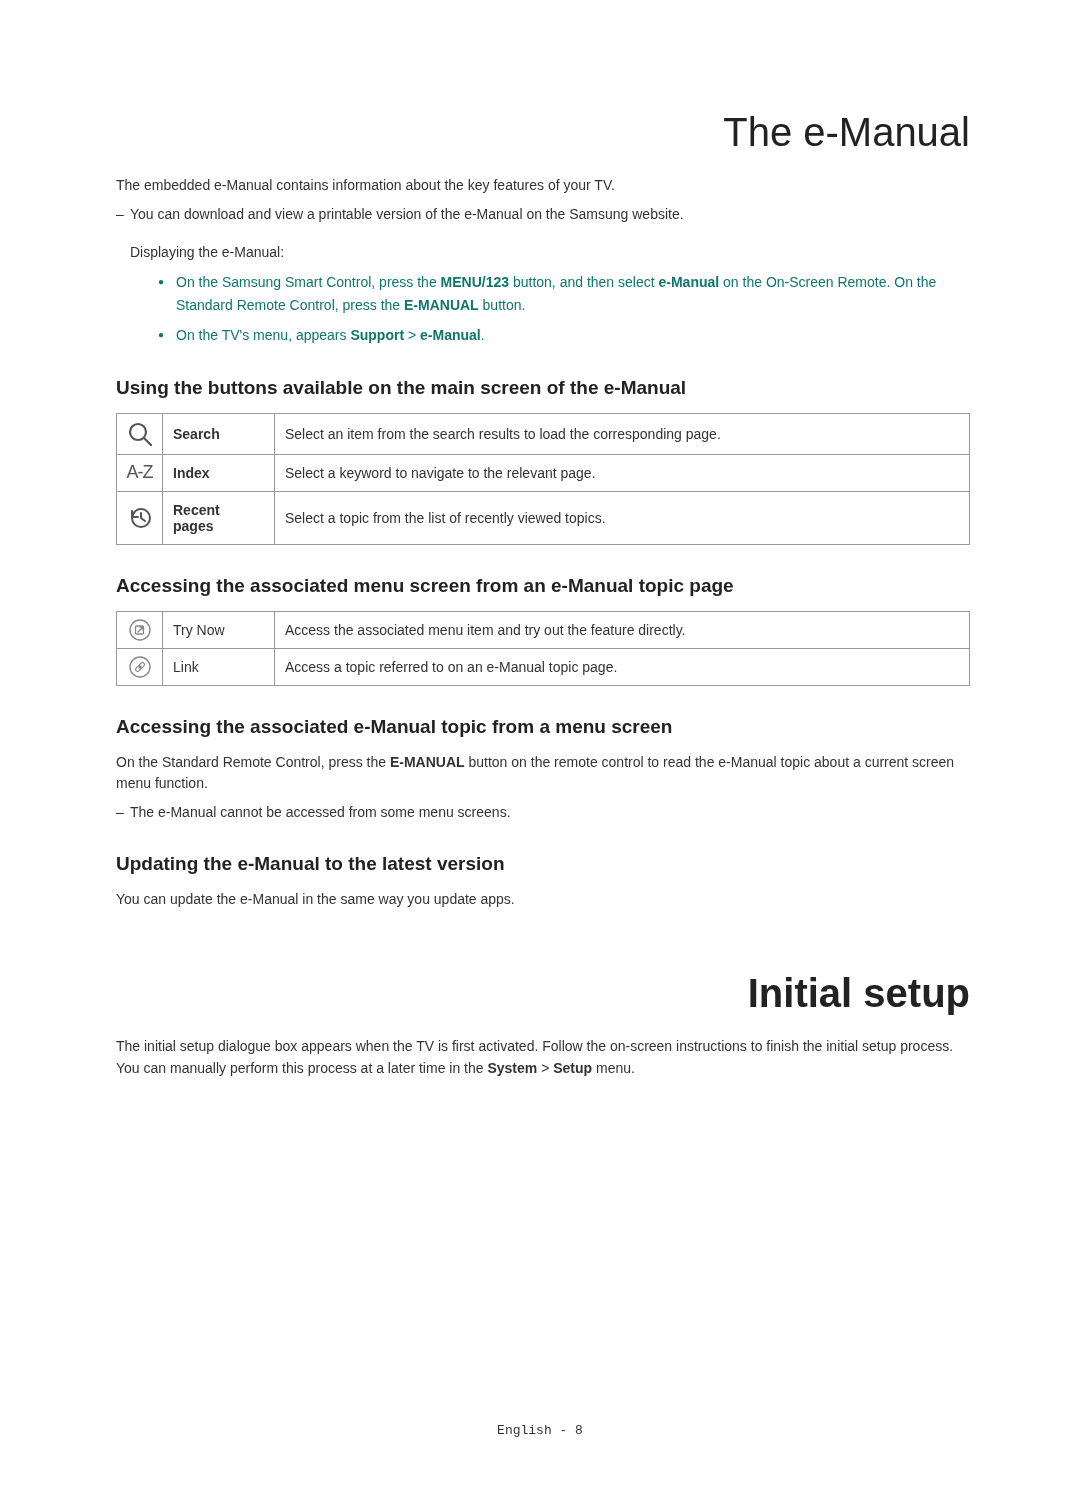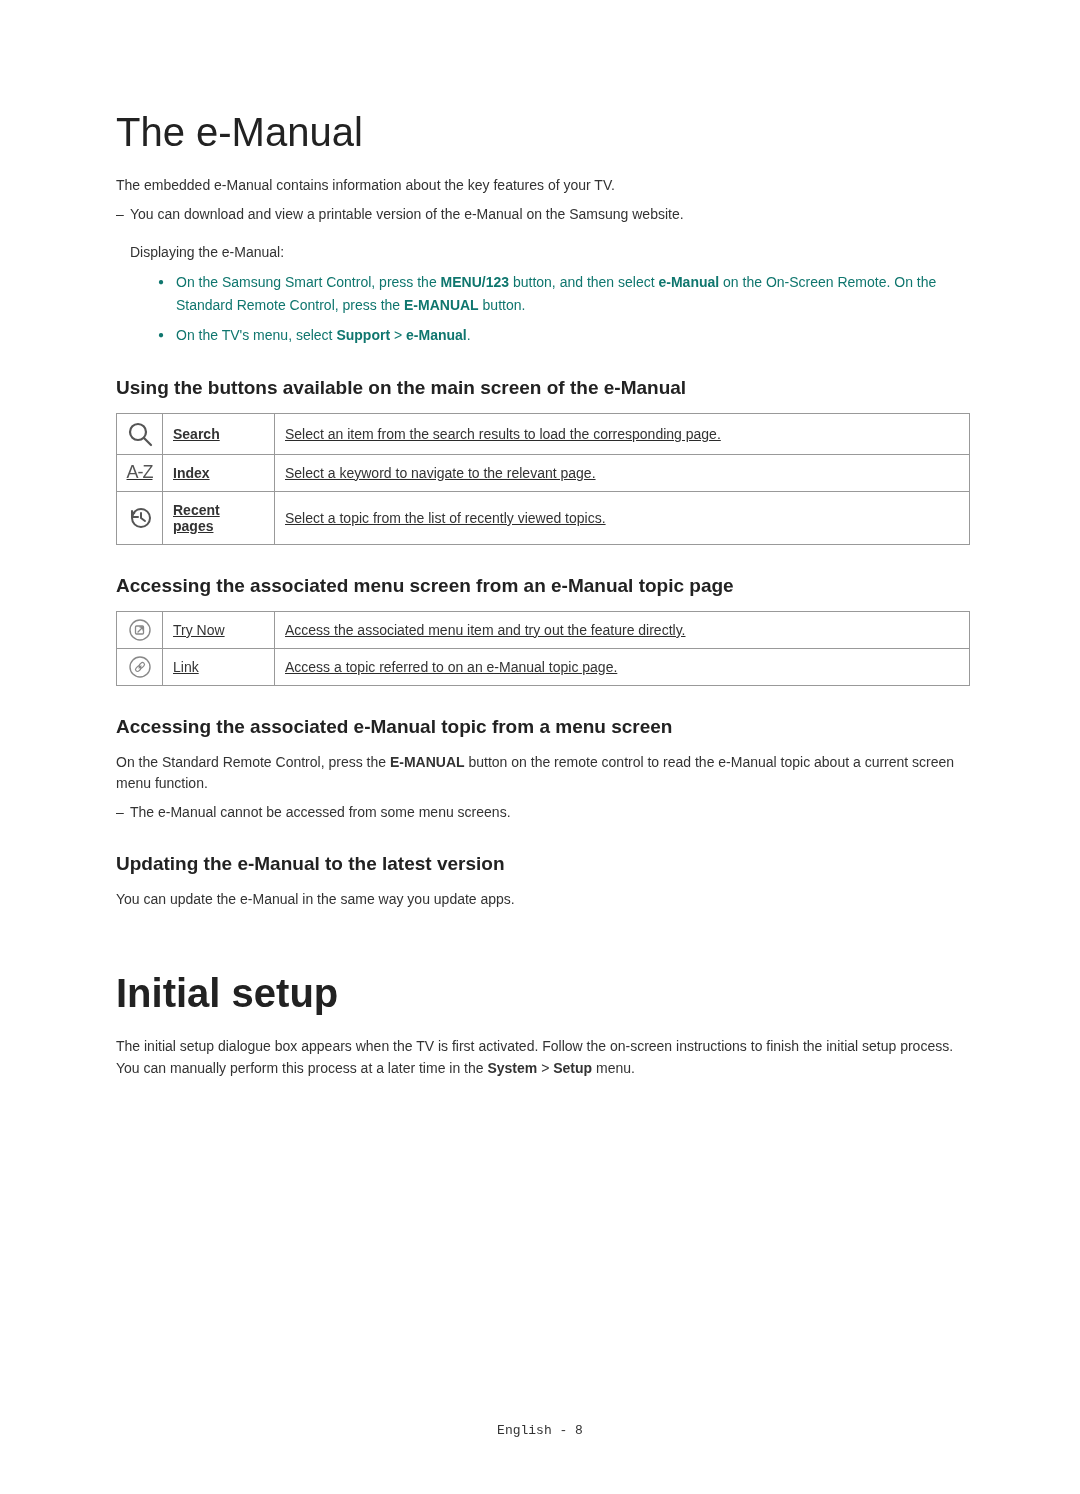--- a/index.html
+++ b/index.html
@@ -12,20 +12,21 @@
     position: relative;
   }
   .page {
     padding: 110px 110px 0 116px;
   }
   h1 {
     font-size: 40px;
     font-weight: normal;
     margin-bottom: 20px;
     color: #222;
+    text-align: right;
   }
   .body-text {
     font-size: 14px;
     line-height: 1.55;
     color: #333;
     margin-bottom: 6px;
   }
   .dash-list {
     list-style: none;
     padding-left: 0;
@@ -76,21 +77,20 @@
     font-size: 19px;
     font-weight: bold;
     margin-top: 30px;
     margin-bottom: 14px;
     color: #222;
   }
   table {
     width: 100%;
     border-collapse: collapse;
     margin-bottom: 12px;
-    text-decoration: underline;
   }
   td {
     border: 1px solid #999;
     padding: 10px 10px;
     font-size: 14px;
     vertical-align: middle;
     color: #333;
   }
   td.icon-cell {
     width: 46px;
@@ -127,21 +127,21 @@
     <li>You can download and view a printable version of the e-Manual on the Samsung website.</li>
   </ul>
 
   <p class="sub-text">Displaying the e-Manual:</p>
 
   <ul class="bullet-list">
     <li>
       <span>On the Samsung Smart Control, press the </span><span class="bold">MENU/123</span><span> button, and then select </span><span class="bold">e-Manual</span><span> on the On-Screen Remote. On the Standard Remote Control, press the </span><span class="bold">E-MANUAL</span><span> button.</span>
     </li>
     <li>
-      <span>On the TV's menu, select </span><span class="bold">Support</span><span> &gt; </span><span class="bold">e-Manual</span><span>.</span>
+      <span>On the TV's menu, appears </span><span class="bold">Support</span><span> &gt; </span><span class="bold">e-Manual</span><span>.</span>
     </li>
   </ul>
 
   <h2>Using the buttons available on the main screen of the e-Manual</h2>
 
   <table>
     <tbody>
         <tr>
       <td class="icon-cell">
         <svg class="icon-svg" width="28" height="28" viewBox="0 0 28 28">

